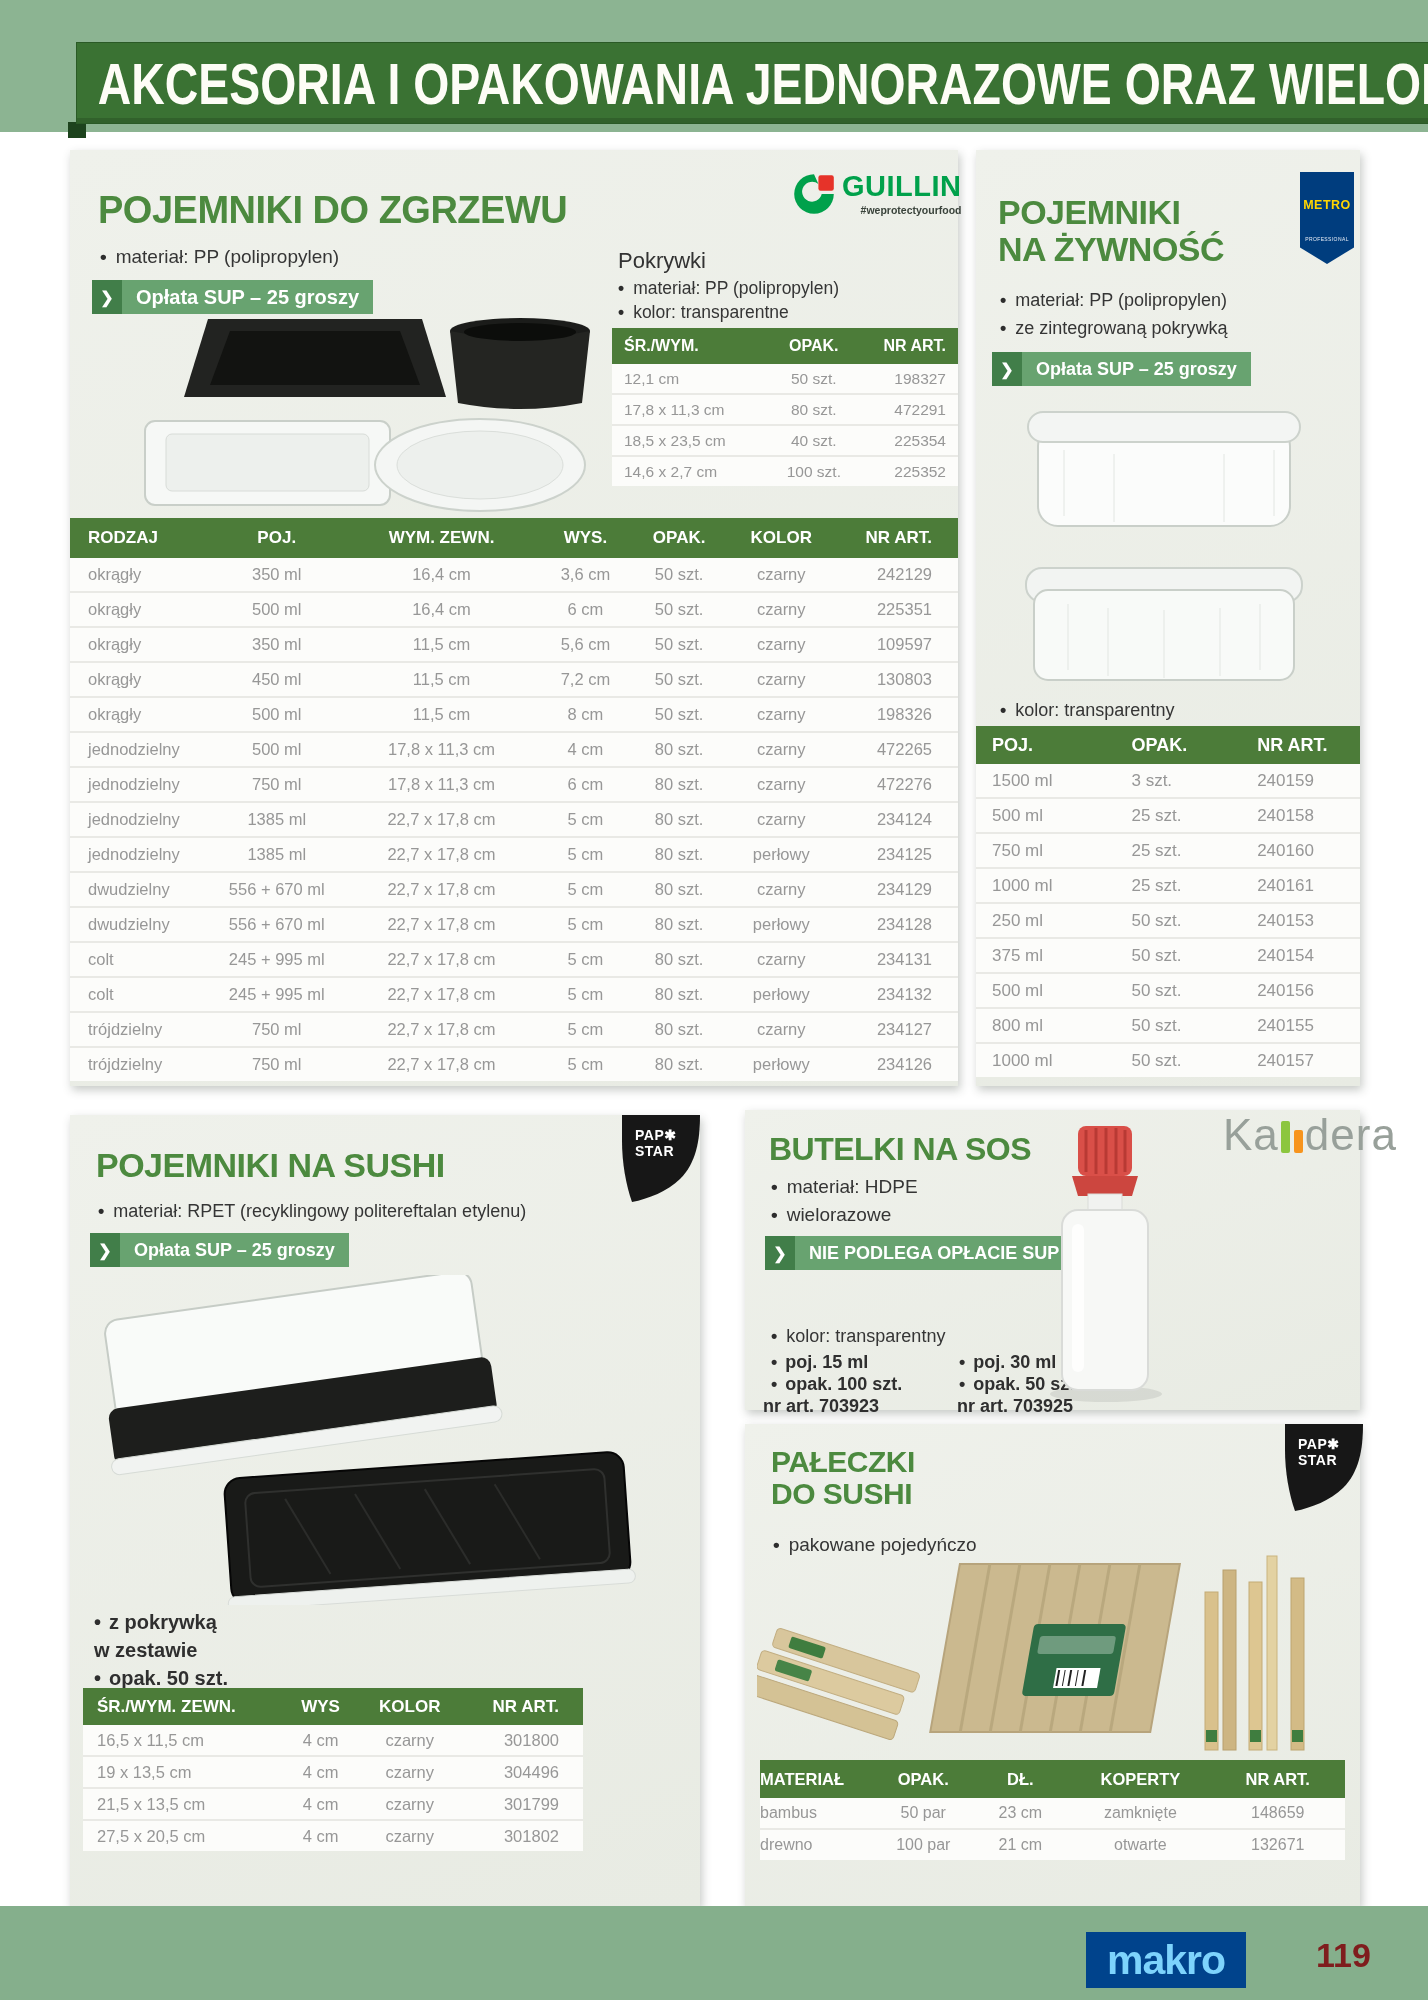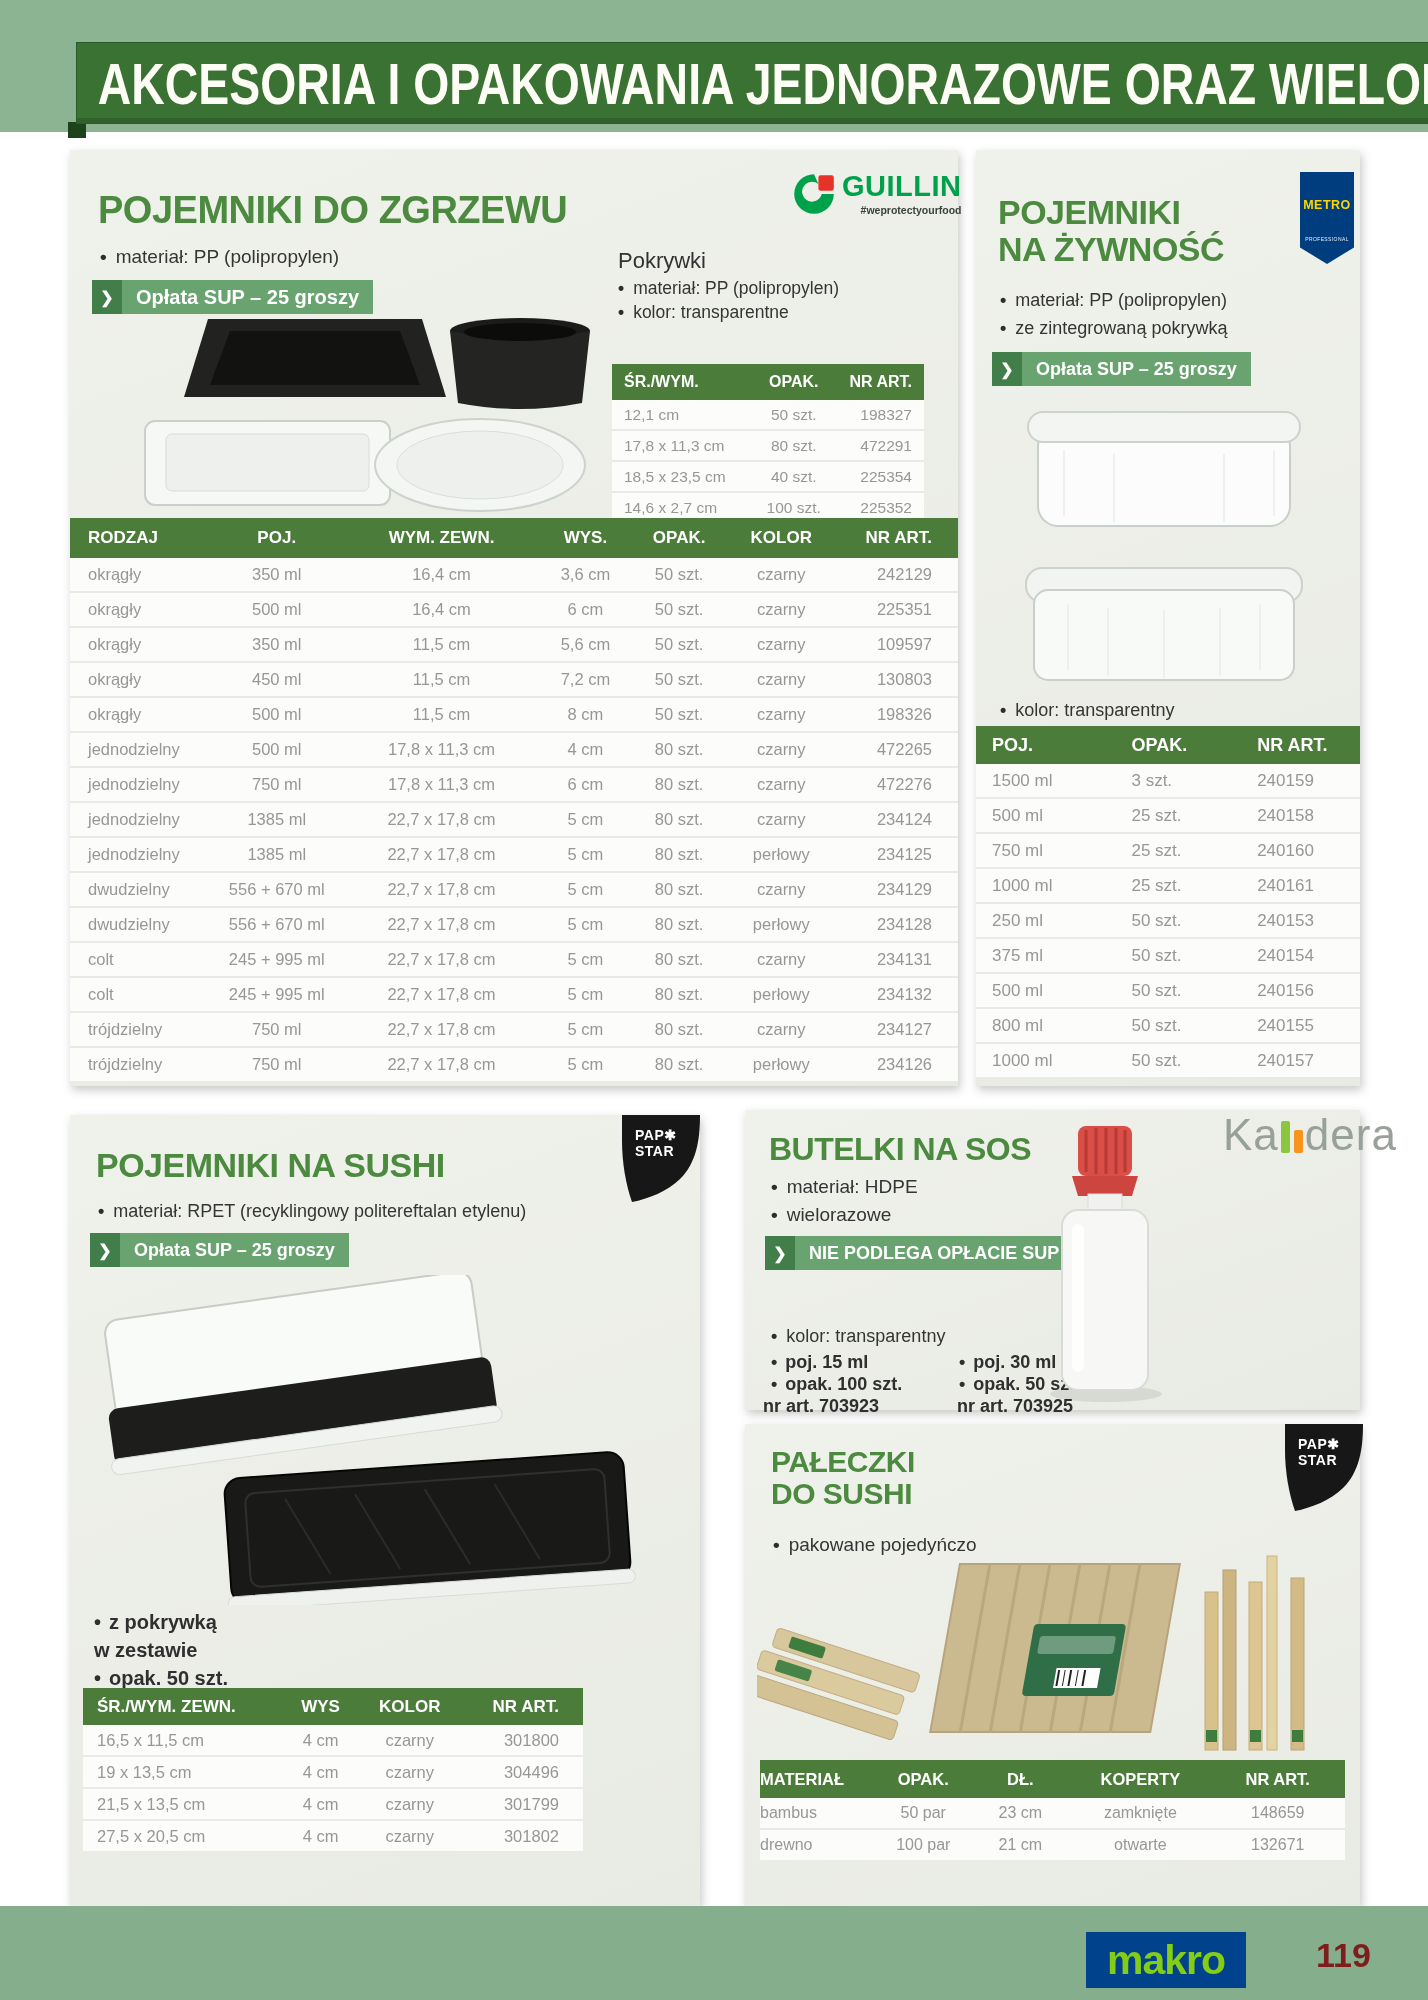--- a/index.html
+++ b/index.html
@@ -8,21 +8,21 @@
   
   .topband{position:absolute;left:0;top:0;width:1428px;height:132px;background:#8cb492;}
   .banner{position:absolute;left:76px;top:42px;width:1352px;height:80px;background:#3a7233;
           border:1px solid #2a5a26;box-shadow:inset 0 -5px 0 rgba(0,0,0,.14);display:flex;align-items:center;}
   .banner span{color:#fdfdf6;font-weight:700;font-size:58px;white-space:nowrap;
           transform:scaleX(.80);transform-origin:left center;padding-left:26px;letter-spacing:0;}
   .banner-notch{position:absolute;left:68px;top:122px;width:18px;height:16px;background:#1d431d;}
   .footband{position:absolute;left:0;top:1906px;width:1428px;height:94px;background:#85af8c;}
   .makro{position:absolute;left:1086px;top:1932px;width:160px;height:56px;background:#00438c;
          display:flex;align-items:center;justify-content:center;}
-  .makro span{color:#84cc16;font-size:41px;font-weight:700;letter-spacing:-1px;line-height:1;}
+  .makro span{color:#7dd3fc;font-size:41px;font-weight:700;letter-spacing:-1px;line-height:1;}
   .pageno{position:absolute;left:1316px;top:1936px;color:#7f1d1d;font-size:34px;font-weight:700;}
 
   
   .card{position:absolute;background:linear-gradient(160deg,#eff1eb 0%,#e8ebe3 100%);
         box-shadow:2px 4px 9px rgba(50,60,50,.28);}
   #cardA{left:70px;top:150px;width:888px;height:936px;}
   #cardB{left:976px;top:150px;width:384px;height:936px;}
   #cardC{left:70px;top:1115px;width:630px;height:791px;}
   #cardD{left:745px;top:1110px;width:615px;height:300px;}
   #cardE{left:745px;top:1424px;width:615px;height:482px;}
@@ -49,21 +49,21 @@
   .tblMain th{font-size:17px;height:38px;}
   .tblMain td{height:31px;}
   .tblMain th:nth-child(1),.tblMain td:nth-child(1){width:15%;text-align:left;padding-left:18px;}
   .tblMain th:nth-child(2),.tblMain td:nth-child(2){width:15%;}
   .tblMain th:nth-child(3),.tblMain td:nth-child(3){width:24%;}
   .tblMain th:nth-child(4),.tblMain td:nth-child(4){width:10%;}
   .tblMain th:nth-child(5),.tblMain td:nth-child(5){width:12%;}
   .tblMain th:nth-child(6),.tblMain td:nth-child(6){width:12%;}
   .tblMain th:nth-child(7),.tblMain td:nth-child(7){width:12%;text-align:right;padding-right:26px;}
 
-  .tblPok{position:absolute;left:542px;top:178px;width:312px;font-size:15.5px;margin-top:36px;}
+  .tblPok{position:absolute;left:542px;top:178px;width:346px;font-size:15.5px;}
   .tblPok th{font-size:16px;height:34px;}
   .tblPok td{height:27px;}
   .tblPok th:nth-child(1),.tblPok td:nth-child(1){width:44%;text-align:left;padding-left:12px;}
   .tblPok th:nth-child(2),.tblPok td:nth-child(2){width:30%;}
   .tblPok th:nth-child(3),.tblPok td:nth-child(3){width:26%;text-align:right;padding-right:12px;}
 
   .tblB{position:absolute;left:0;top:576px;width:384px;font-size:17px;}
   .tblB th{font-size:18px;height:36px;text-align:left;}
   .tblB td{height:31px;text-align:left;}
   .tblB th:nth-child(1),.tblB td:nth-child(1){width:38%;padding-left:16px;}

